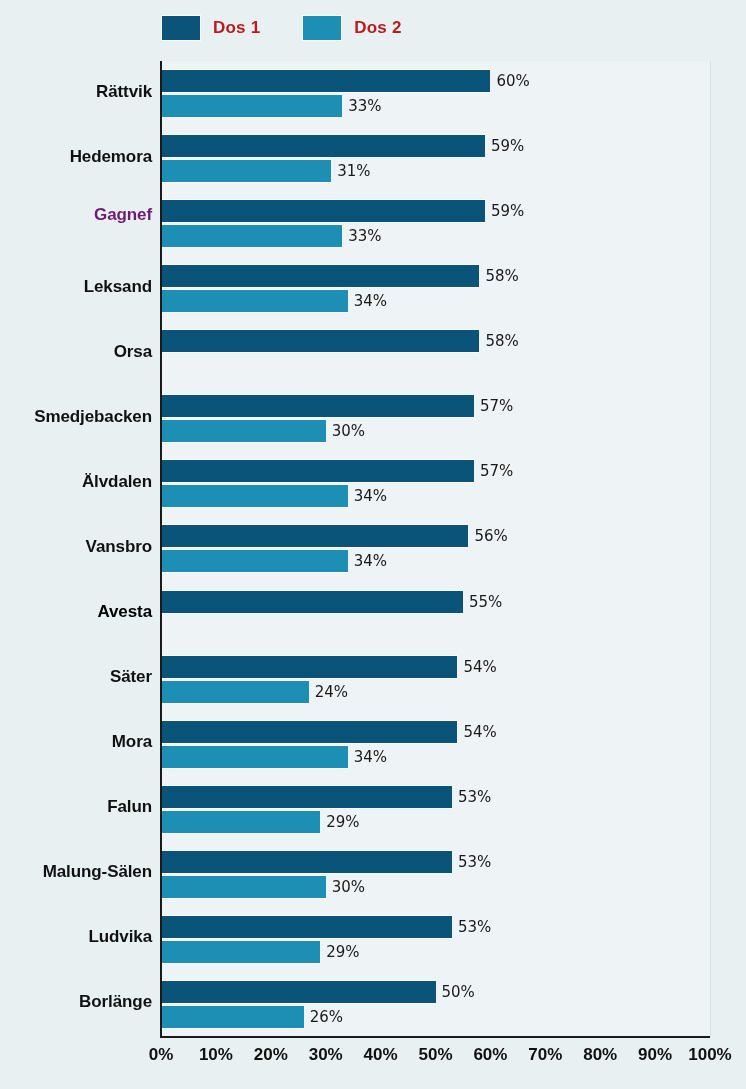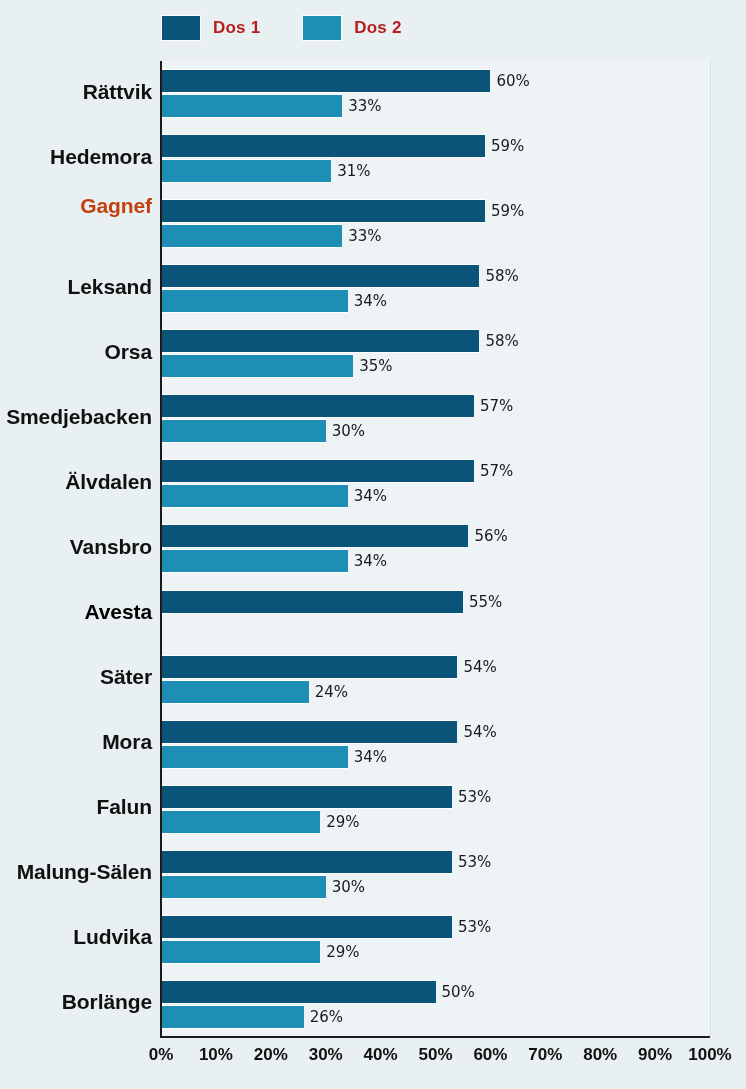--- a/index.html
+++ b/index.html
@@ -125,21 +125,21 @@
     white-space: nowrap;
     font-family: "DejaVu Sans", sans-serif;
   }
 
   
   .cat-label {
     position: absolute;
     right: 0;
     width: 152px;
     text-align: right;
-    font-size: 21px;
+    font-size: 17px;
     font-weight: bold;
     color: #111111;
     transform: translateY(-50%);
     white-space: nowrap;
     letter-spacing: -0.1px;
   }
   .cat-labels-layer {
     position: absolute;
     left: 0;
     top: 0;
@@ -177,21 +177,21 @@
     </div>
     <div class="legend-item">
       <span class="legend-swatch" style="background: rgb(29, 143, 181);"></span>
       <span class="legend-label">Dos 2</span>
     </div>
   </div>
 
   <div class="cat-labels-layer" id="cat-labels">
       <div class="cat-label" style="top: 91.5333px; color: rgb(17, 17, 17);">Rättvik</div>
       <div class="cat-label" style="top: 156.6px; color: rgb(17, 17, 17); margin-left: 32px;">Hedemora</div>
-      <div class="cat-label" style="top: 206px; color: #c2410c;">Gagnef</div>
+      <div class="cat-label" style="top: 215px; color: #701a75;">Gagnef</div>
       <div class="cat-label" style="top: 286.733px; color: rgb(17, 17, 17);">Leksand</div>
       <div class="cat-label" style="top: 351.8px; color: rgb(17, 17, 17);">Orsa</div>
       <div class="cat-label" style="top: 416.867px; color: rgb(17, 17, 17);">Smedjebacken</div>
       <div class="cat-label" style="top: 481.933px; color: rgb(17, 17, 17);">Älvdalen</div>
       <div class="cat-label" style="top: 547px; color: rgb(17, 17, 17);">Vansbro</div>
       <div class="cat-label" style="top: 612.067px; color: #000000;">Avesta</div>
       <div class="cat-label" style="top: 677.133px; color: rgb(17, 17, 17);">Säter</div>
       <div class="cat-label" style="top: 742.2px; color: rgb(17, 17, 17);">Mora</div>
       <div class="cat-label" style="top: 807.267px; color: rgb(17, 17, 17);">Falun</div>
       <div class="cat-label" style="top: 872.333px; color: rgb(17, 17, 17);">Malung-Sälen</div>
@@ -248,23 +248,20 @@
           </div>
           <div class="bar dose2" style="width: 186.66px; background: rgb(29, 143, 181);">
             <span class="bar-value">34%</span>
           </div>
         </div>
         <div class="group" style="top: 260.267px; height: 65.0667px;">
           <div class="band" style="background: rgb(238, 243, 245);"></div>
           <div class="bar dose1" style="width: 318.42px; background: rgb(10, 84, 122);">
             <span class="bar-value">58%</span>
           </div>
-          <div class="bar dose2" style="width: 192.15px; background: rgb(29, 143, 181);">
-            <span class="bar-value">35%</span>
-          </div>
         </div>
         <div class="group" style="top: 325.333px; height: 65.0667px;">
           <div class="band" style="background: rgb(238, 243, 245);"></div>
           <div class="bar dose1" style="width: 312.93px; background: rgb(10, 84, 122);">
             <span class="bar-value">57%</span>
           </div>
           <div class="bar dose2" style="width: 164.7px; background: rgb(29, 143, 181);">
             <span class="bar-value">30%</span>
           </div>
         </div>

